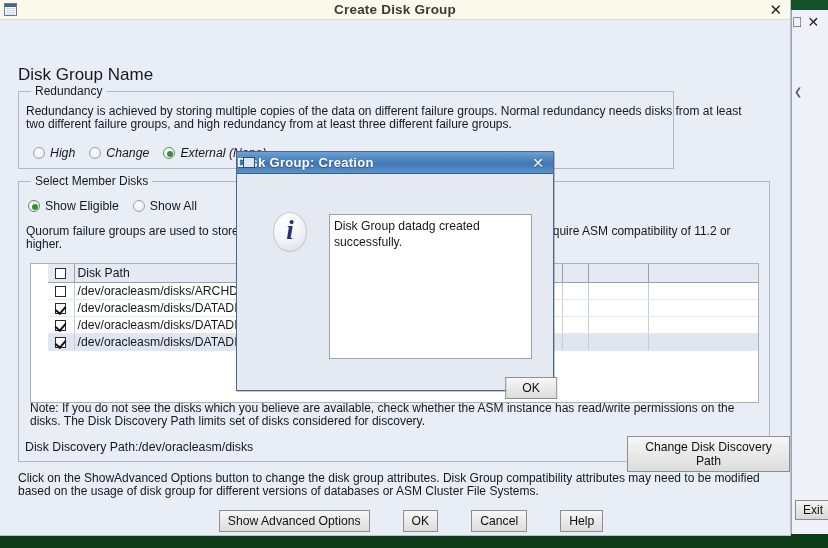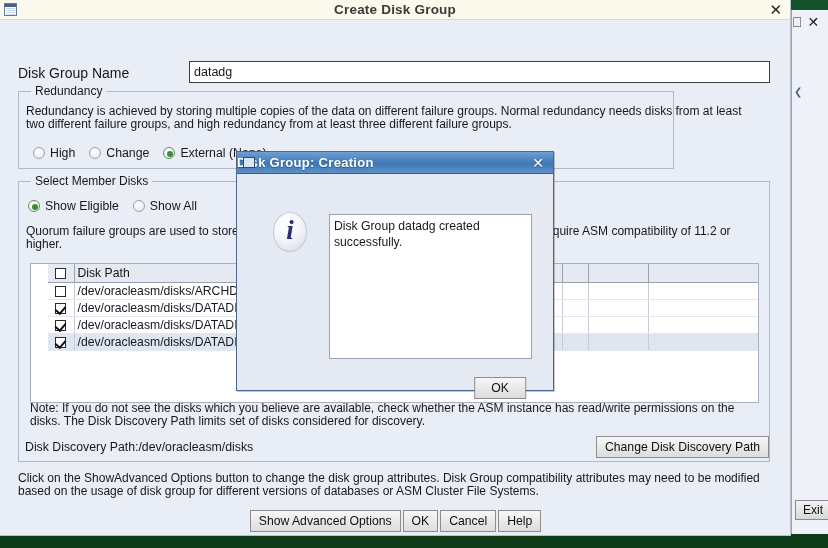--- a/index.html
+++ b/index.html
@@ -104,21 +104,21 @@
 
   .main-body {
     position: relative;
     height: 515px;
     background: #e9edf5;
   }
 
   
   .dgname-label {
     position: absolute; left: 18px; top: 45px;
-    font-size: 14px; color: #16181c;
+    font-size: 17px; color: #16181c;
   }
   .dgname-input {
     position: absolute; left: 189px; top: 41px;
     width: 581px; height: 22px;
     background: #ffffff;
     border: 1px solid #3c3c3c;
     font-size: 12.5px; color: #16181c;
     padding: 2px 4px;
     font-family: "Liberation Sans", sans-serif;
   }
@@ -238,20 +238,21 @@
 
   
   .btn {
     border: 1px solid #8d8d8d;
     background: linear-gradient(#f7f7f7, #dcdcdc);
     font-size: 12.2px;
     color: #111;
     padding: 3px 8px;
     font-family: "Liberation Sans", sans-serif;
     line-height: 14px;
+    margin-left: 31px;
   }
   .btn-ddp { position: absolute; left: 596px; top: 416px; }
   .footer-text { position: absolute; left: 18px; top: 452px; width: 756px; }
   .footer-btns {
     position: absolute; left: 0px; top: 490px;
     width: 791px;
     display: flex; justify-content: center; gap: 2px;
   }
 
   
@@ -353,27 +354,26 @@
 
     <div class="main-titlebar">
       <div class="main-title-icon"></div>
       <div class="main-title-text">Create Disk Group</div>
       <div class="main-close">✕</div>
     </div>
 
     <div class="main-body">
 
       <div class="dgname-label">Disk Group Name</div>
-      <input class="dgname-input" type="text" value="datadg" style="">
 
       <div class="groupbox" id="redundancy-box">
         <span class="legend">Redundancy</span>
       </div>
       <div class="body-text" style="left:26px; top:85px; width:736px;">Redundancy is achieved by storing multiple copies of the data on different failure groups. Normal redundancy needs disks from at least two different failure groups, and high redundancy from at least three different failure groups.</div>
-      <div class="radio-row" style="left:33px; top:126px;">
+      <div class="radio-row" style="left:33px; top:126px;font-style:italic;">
         <label class="radio">
           <span class="dot"></span>
           <span>High</span>
         </label>
         <label class="radio">
           <span class="dot"></span>
           <span>Change</span>
         </label>
         <label class="radio on">
           <span class="dot"></span>

